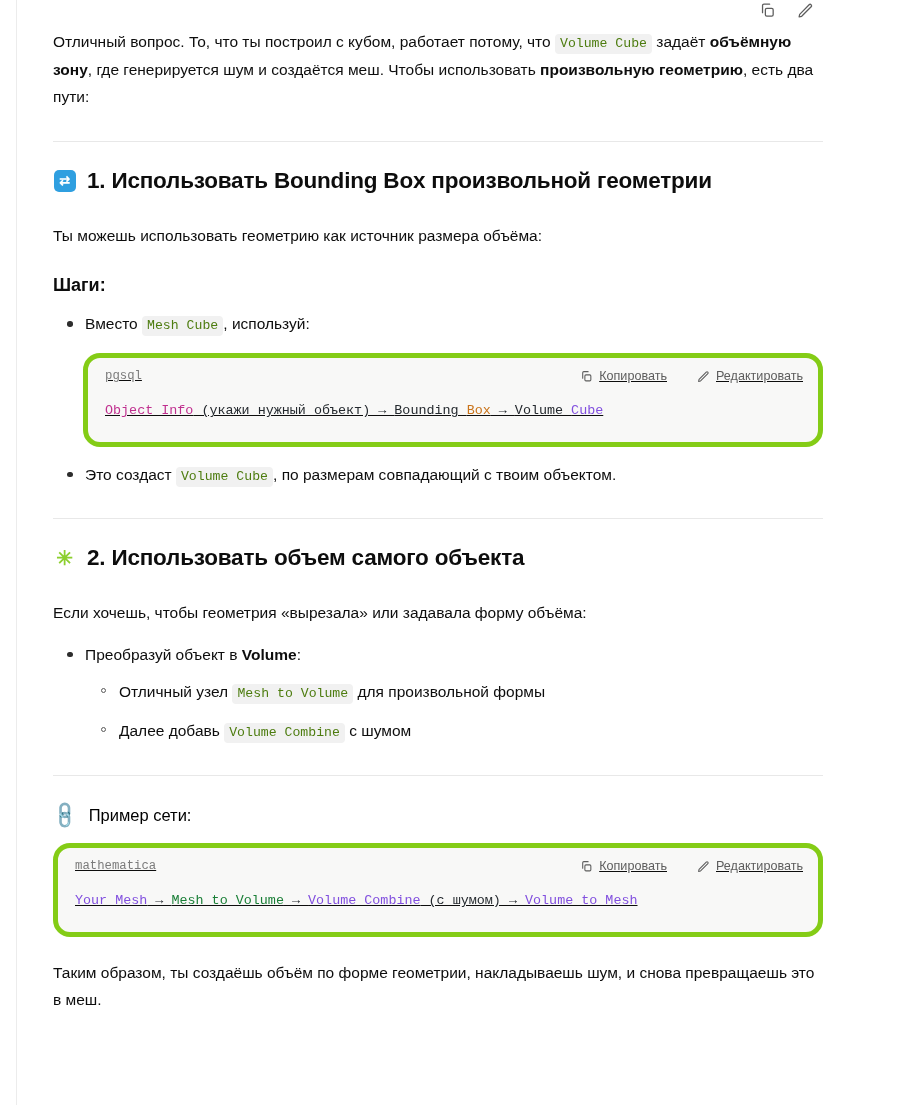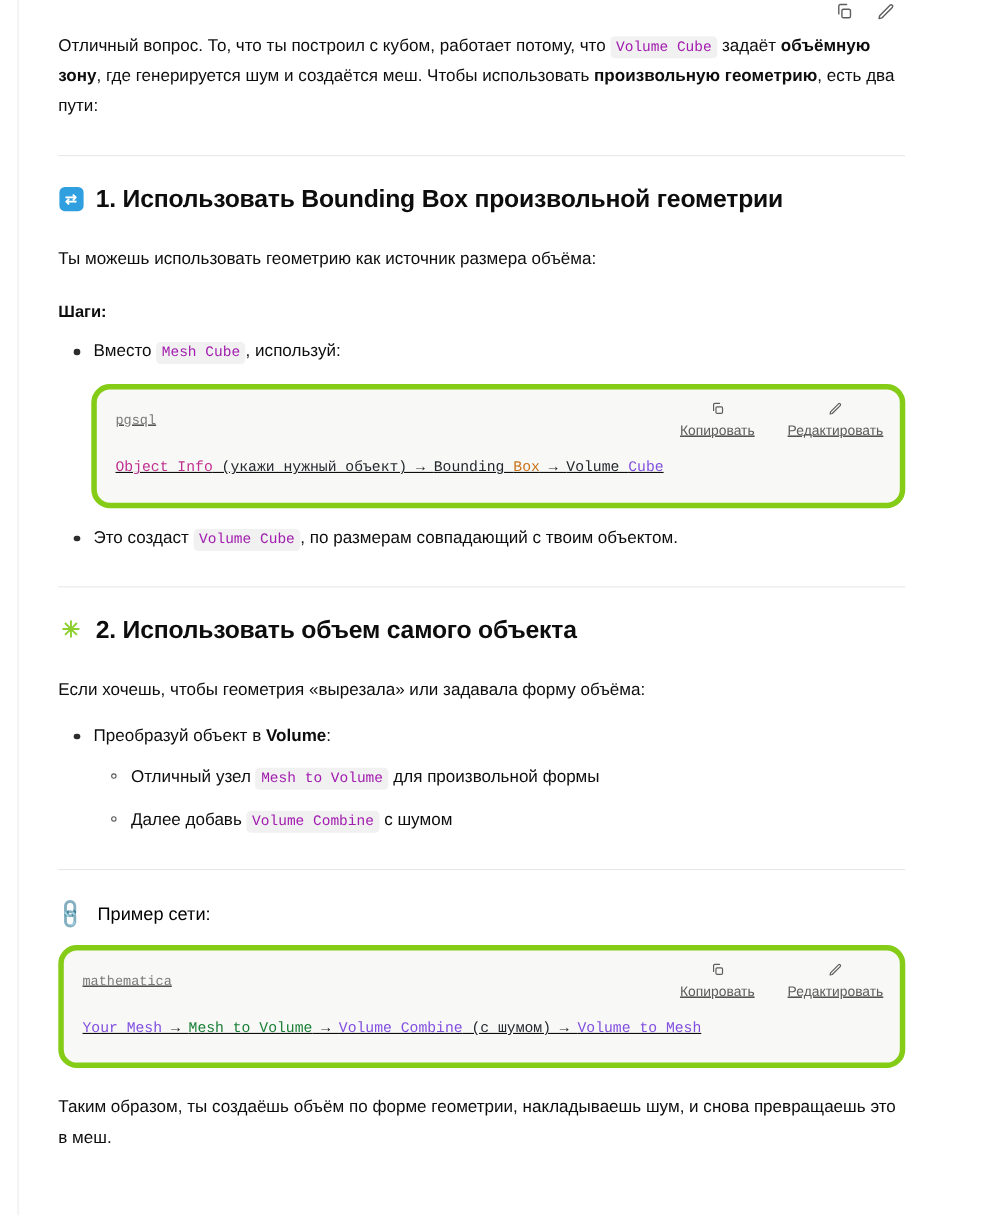--- a/index.html
+++ b/index.html
@@ -65,21 +65,21 @@
   .para.tail {
     padding-top: 22px;
   }
   b, strong { font-weight: 700; }
   code.inline {
     font-family: "Liberation Mono", monospace;
     font-size: 13.2px;
     background: #f1f1f1;
     border-radius: 4px;
     padding: 2px 5px 3px 5px;
-    color: #a21caf;
+    color: #4d7c0f;
     white-space: nowrap;
   }
   hr.sep {
     border: none;
     border-top: 1px solid #e8e8e8;
     margin: 30px 0 0 0;
   }
   h2.heading {
     font-size: 22.5px;
     font-weight: 700;
@@ -114,21 +114,21 @@
     color: #8ccf2e;
     font-size: 21px;
   }
   .emoji-link {
     color: #8a8a8a;
     font-size: 19px;
     transform: rotate(-45deg);
     display: inline-block;
   }
   h3.subheading {
-    font-size: 15px;
+    font-size: 18px;
     font-weight: 700;
     margin: 26px 0 0 0;
     color: #0d0d0d;
   }
   h3.sub-small {
     font-size: 16.5px;
     font-weight: 400;
     margin: 0;
     color: #000000;
   }
@@ -212,21 +212,20 @@
   }
   .cb-btn {
     display: inline-flex;
     align-items: center;
     gap: 6px;
     font-family: "Liberation Sans", sans-serif;
     font-size: 12.6px;
     color: #5d5d5d;
     cursor: pointer;
     white-space: nowrap;
-    flex-direction: column;
   }
   .cb-btn svg { display: block; }
   .cb-body {
     padding: 8px 17px 20px 17px;
     font-family: "Liberation Mono", monospace;
     font-size: 13.4px;
     line-height: 1.6;
     white-space: pre-wrap;
     color: #24292e;
   }

